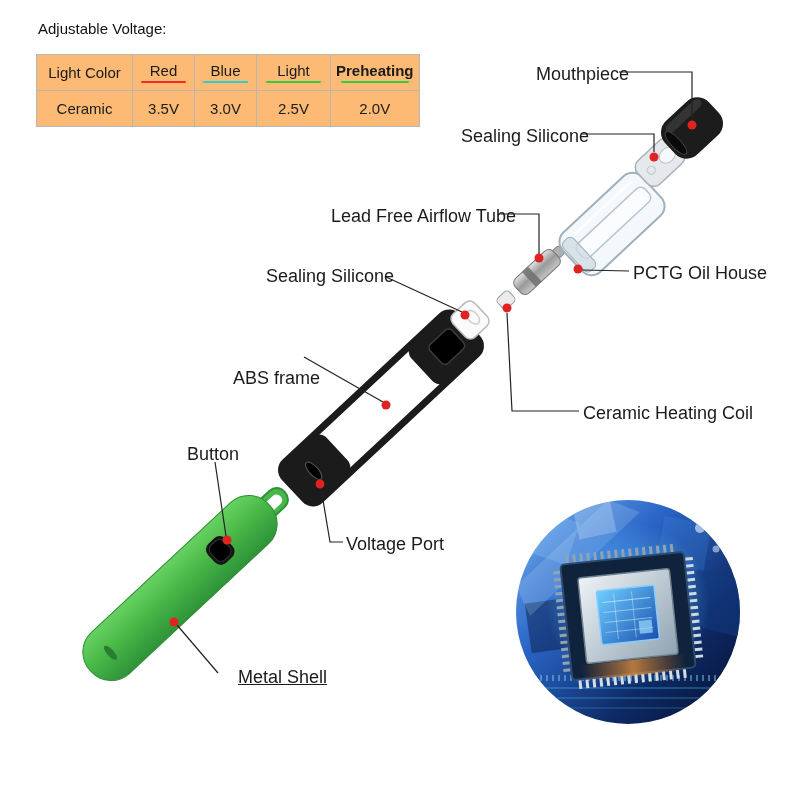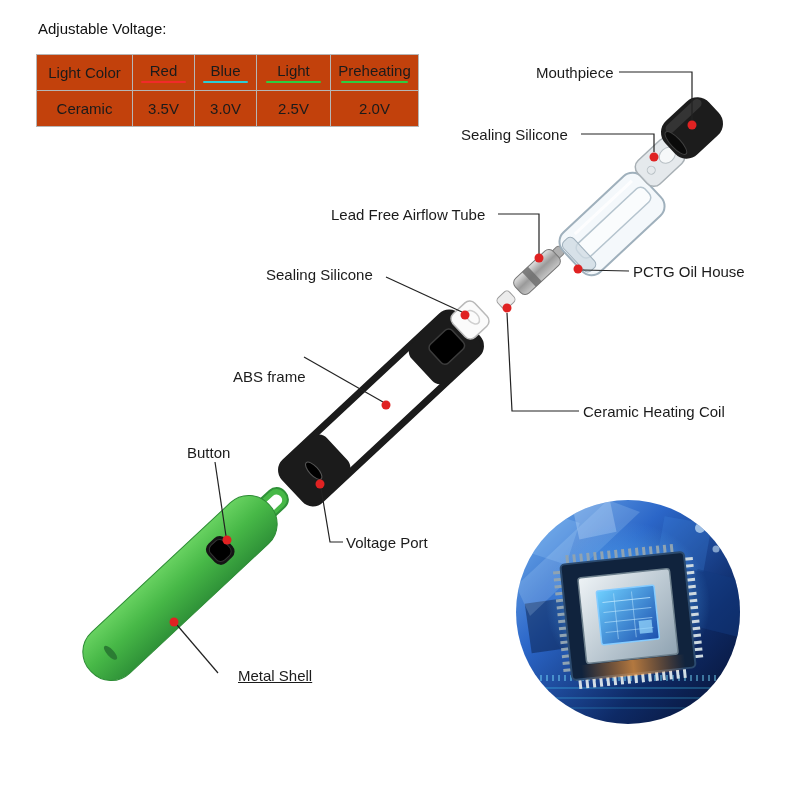--- a/index.html
+++ b/index.html
@@ -1,26 +1,26 @@
 <!DOCTYPE html>
 <html><head>
 <meta charset="utf-8">
 <style>
   * { margin:0; padding:0; box-sizing:border-box; }
   html,body { background:#ffffff; }
   body { width:800px; height:800px; font-family:"Liberation Sans", sans-serif; }
   #canvas { position:relative; width:800px; height:800px; background:#fff; overflow:hidden; }
   #scene { position:absolute; left:0; top:0; width:800px; height:800px; }
   #title { position:absolute; left:38px; top:20px; font-size:15px; color:#111; }
-  .label { position:absolute; font-size:15px; color:#1b1b1b; white-space:nowrap; }
+  .label { position:absolute; font-size:18px; color:#1b1b1b; white-space:nowrap; }
   #voltage-table { position:absolute; left:36px; top:54px; border-collapse:collapse; font-size:15px; table-layout:fixed; }
-  #voltage-table td { border:1px solid #b6b6b6; text-align:center; height:36px; padding:2px 5px; background:#c2410c; color:#1b1b1b; vertical-align:middle; }
+  #voltage-table td { border:1px solid #b6b6b6; text-align:center; height:36px; padding:2px 5px; background:#fdba74; color:#1b1b1b; vertical-align:middle; }
   td.hdr-gray  { background:#b5b5b5; color:#ffffff; width:96px; }
   td.hdr-black { background:#0d0d0d; color:#ffffff; }
-  td.c1 { width:62px; } td.c2 { width:62px; } td.c3 { width:74px; } td.c4 { width:88px; }
+  td.c1 { width:62px; } td.c2 { width:62px; } td.c3 { width:74px; } td.c4 { width:88px;font-weight:bold; }
   .ul { height:2px; width:88%; margin:2px auto 0; border-radius:1px; }
 </style>
 </head>
 <body>
 
 <div id="canvas">
 
   <svg id="scene" viewBox="0 0 800 800">
     <defs>
       <linearGradient id="greenGrad" x1="0" y1="0" x2="1" y2="0">

